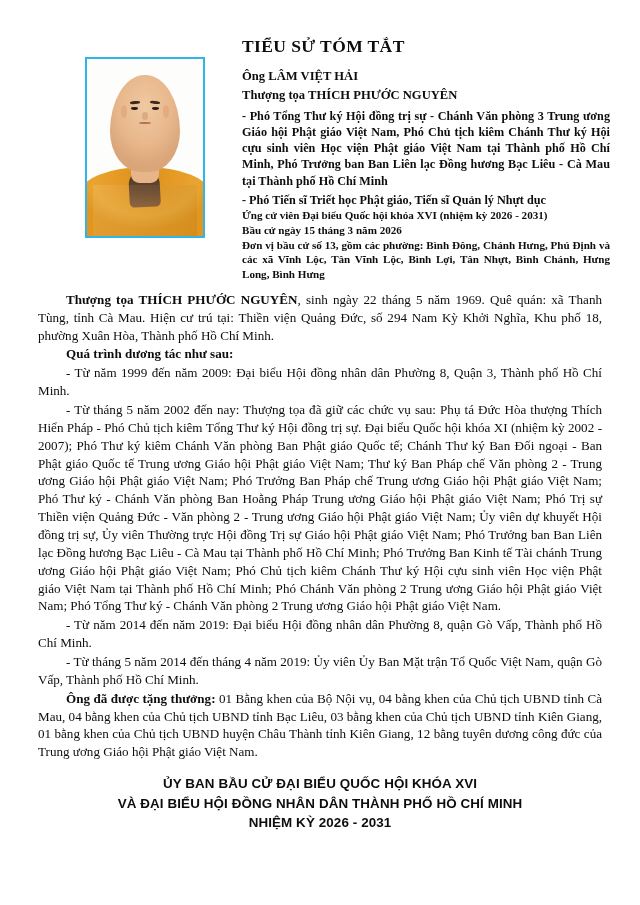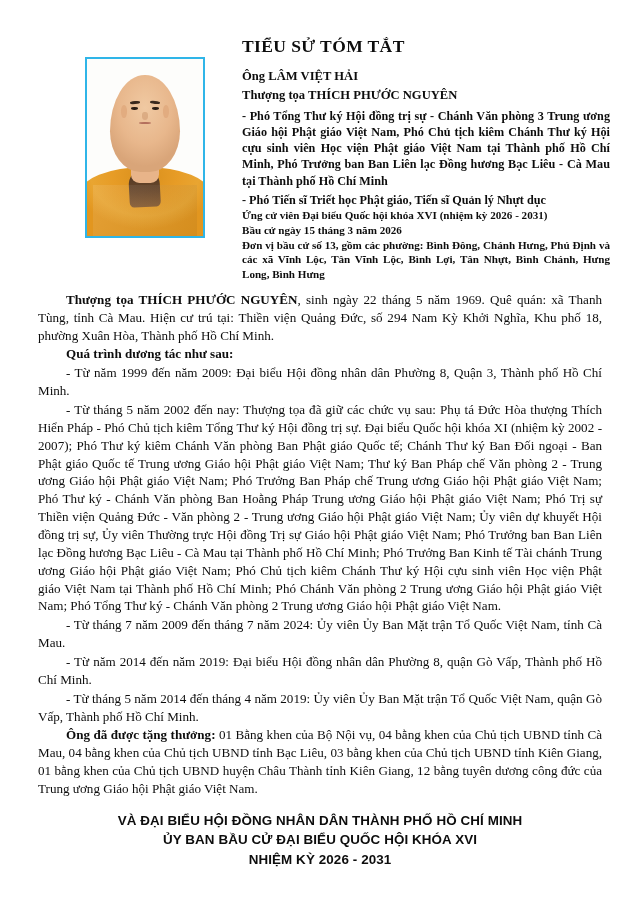--- a/index.html
+++ b/index.html
@@ -247,26 +247,25 @@
   </div>
 
   <div class="body-text">
 
     <p><span class="lead-bold">Thượng tọa THÍCH PHƯỚC NGUYÊN</span><span>, sinh ngày 22 tháng 5 năm 1969. Quê quán: xã Thanh Tùng, tỉnh Cà Mau. Hiện cư trú tại: Thiền viện Quảng Đức, số 294 Nam Kỳ Khởi Nghĩa, Khu phố 18, phường Xuân Hòa, Thành phố Hồ Chí Minh.</span></p>
 
     <p class="lead-bold">Quá trình dương tác như sau:</p>
 
     <p class="dash">- Từ năm 1999 đến năm 2009: Đại biểu Hội đồng nhân dân Phường 8, Quận 3, Thành phố Hồ Chí Minh.</p>
     <p class="dash">- Từ tháng 5 năm 2002 đến nay: Thượng tọa đã giữ các chức vụ sau: Phụ tá Đức Hòa thượng Thích Hiển Pháp - Phó Chủ tịch kiêm Tổng Thư ký Hội đồng trị sự. Đại biểu Quốc hội khóa XI (nhiệm kỳ 2002 - 2007); Phó Thư ký kiêm Chánh Văn phòng Ban Phật giáo Quốc tế; Chánh Thư ký Ban Đối ngoại - Ban Phật giáo Quốc tế Trung ương Giáo hội Phật giáo Việt Nam; Thư ký Ban Pháp chế Văn phòng 2 - Trung ương Giáo hội Phật giáo Việt Nam; Phó Trưởng Ban Pháp chế Trung ương Giáo hội Phật giáo Việt Nam; Phó Thư ký - Chánh Văn phòng Ban Hoằng Pháp Trung ương Giáo hội Phật giáo Việt Nam; Phó Trị sự Thiền viện Quảng Đức - Văn phòng 2 - Trung ương Giáo hội Phật giáo Việt Nam; Ủy viên dự khuyết Hội đồng trị sự, Ủy viên Thường trực Hội đồng Trị sự Giáo hội Phật giáo Việt Nam; Phó Trưởng ban Ban Liên lạc Đồng hương Bạc Liêu - Cà Mau tại Thành phố Hồ Chí Minh; Phó Trưởng Ban Kinh tế Tài chánh Trung ương Giáo hội Phật giáo Việt Nam; Phó Chủ tịch kiêm Chánh Thư ký Hội cựu sinh viên Học viện Phật giáo Việt Nam tại Thành phố Hồ Chí Minh; Phó Chánh Văn phòng 2 Trung ương Giáo hội Phật giáo Việt Nam; Phó Tổng Thư ký - Chánh Văn phòng 2 Trung ương Giáo hội Phật giáo Việt Nam.</p>
-    <p class="dash">- Từ tháng 7 năm 2009 đến tháng 7 năm 2024: Ủy viên Ủy Ban Mặt trận Tổ Quốc Việt Nam, tỉnh Cà Mau.</p>
     <p class="dash">- Từ năm 2014 đến năm 2019: Đại biểu Hội đồng nhân dân Phường 8, quận Gò Vấp, Thành phố Hồ Chí Minh.</p>
     <p class="dash">- Từ tháng 5 năm 2014 đến tháng 4 năm 2019: Ủy viên Ủy Ban Mặt trận Tổ Quốc Việt Nam, quận Gò Vấp, Thành phố Hồ Chí Minh.</p>
 
     <p><span class="lead-bold">Ông đã được tặng thưởng:</span><span> 01 Bằng khen của Bộ Nội vụ, 04 bằng khen của Chủ tịch UBND tỉnh Cà Mau, 04 bằng khen của Chủ tịch UBND tỉnh Bạc Liêu, 03 bằng khen của Chủ tịch UBND tỉnh Kiên Giang, 01 bằng khen của Chủ tịch UBND huyện Châu Thành tỉnh Kiên Giang, 12 bằng tuyên dương công đức của Trung ương Giáo hội Phật giáo Việt Nam.</span></p>
 
     <div class="footer">
+      <div>ỦY BAN BẦU CỬ ĐẠI BIỂU QUỐC HỘI KHÓA XVI</div>
       <div>VÀ ĐẠI BIỂU HỘI ĐỒNG NHÂN DÂN THÀNH PHỐ HỒ CHÍ MINH</div>
-      <div>ỦY BAN BẦU CỬ ĐẠI BIỂU QUỐC HỘI KHÓA XVI</div>
       <div>NHIỆM KỲ 2026 - 2031</div>
     </div>
   </div>
 
 </div>
 
 </body></html>

